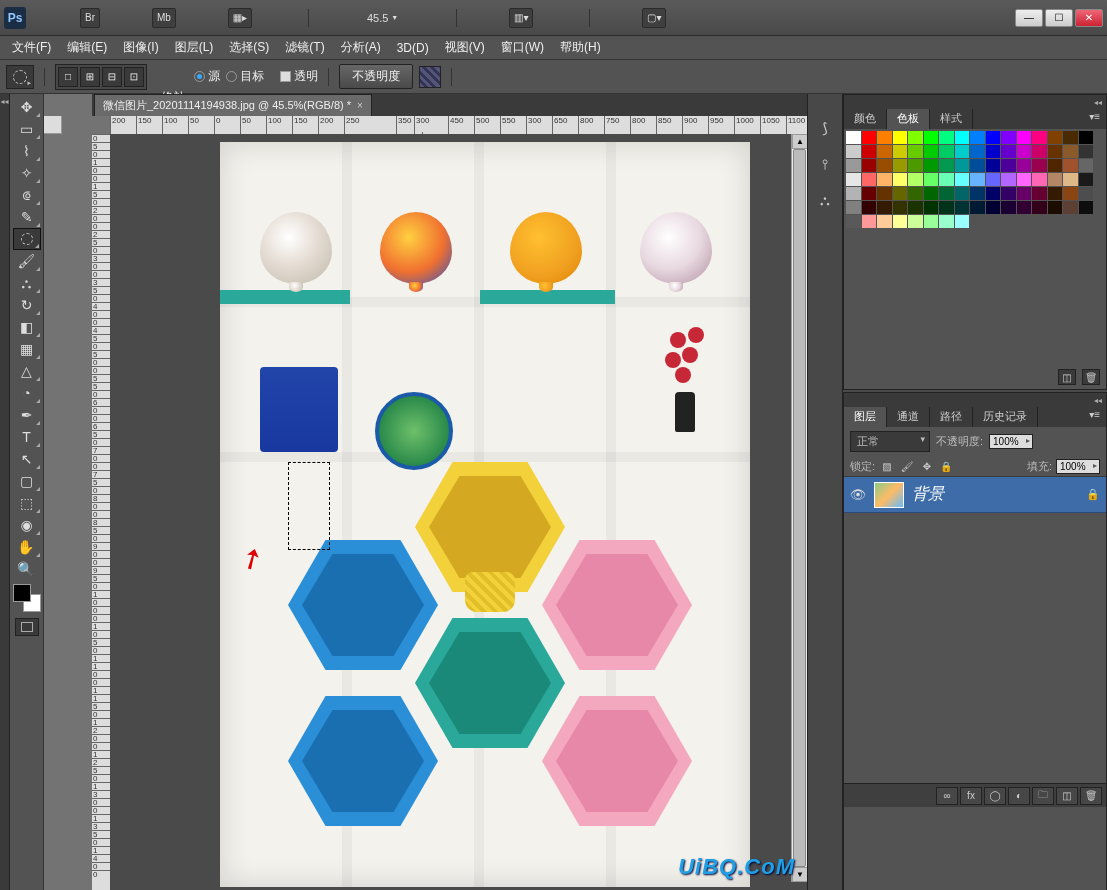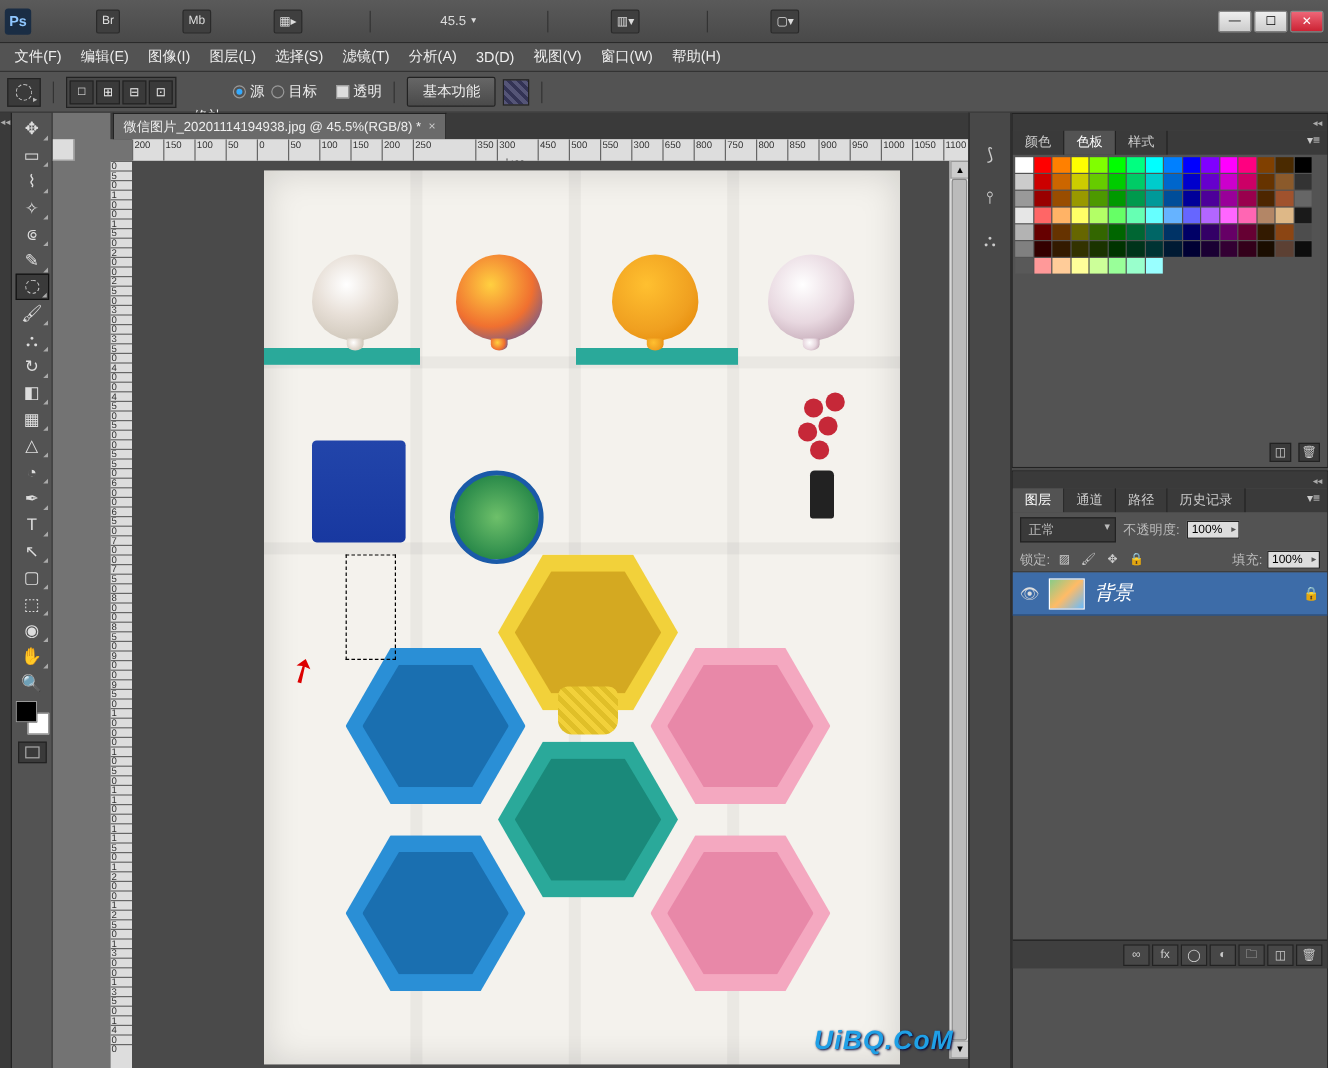--- a/index.html
+++ b/index.html
@@ -186,21 +186,21 @@
     <div class="opt-btn">□</div>
     <div class="opt-btn">⊞</div>
     <div class="opt-btn">⊟</div>
     <div class="opt-btn">⊡</div>
   </div>
   <span class="opt-label">修补:</span>
   <label><span class="radio on"></span><span>源</span></label>
   <label><span class="radio"></span><span>目标</span></label>
   <label style="margin-left:10px"><span class="checkbox"></span><span>透明</span></label>
   <div class="tb-sep"></div>
-  <div class="opt-button">基本功能</div>
+  <div class="opt-button">不透明度</div>
   <div class="pattern-swatch"></div>
   <div class="tb-sep"></div>
 </div>
 
 <div class="main">
   <div class="collapse-strip">
       <span>◂◂</span>
     </div>
   <div class="tools">
     <div class="tool">✥<span class="tri"></span></div>

